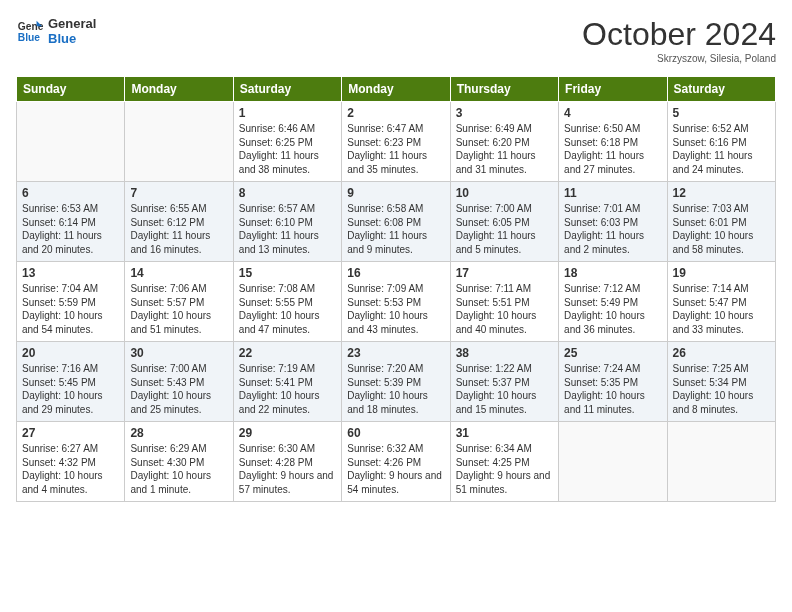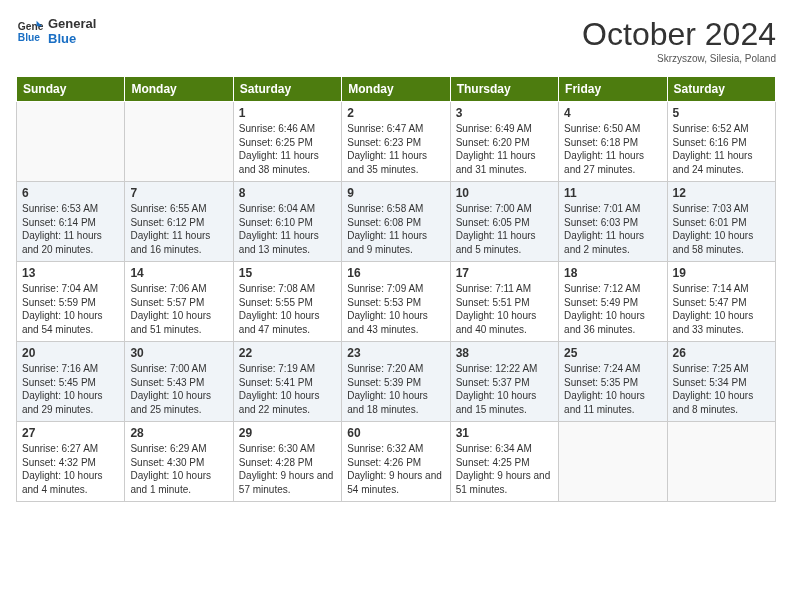--- a/index.html
+++ b/index.html
@@ -154,21 +154,21 @@
 Daylight: 11 hours and 20 minutes.</div>
         </td>
         <td>
           <div class="day-num">7</div>
           <div class="day-detail">Sunrise: 6:55 AM
 Sunset: 6:12 PM
 Daylight: 11 hours and 16 minutes.</div>
         </td>
         <td>
           <div class="day-num">8</div>
-          <div class="day-detail">Sunrise: 6:04 AM
+          <div class="day-detail">Sunrise: 6:57 AM
 Sunset: 6:10 PM
 Daylight: 11 hours and 13 minutes.</div>
         </td>
         <td>
           <div class="day-num">9</div>
           <div class="day-detail">Sunrise: 6:58 AM
 Sunset: 6:08 PM
 Daylight: 11 hours and 9 minutes.</div>
         </td>
         <td>
@@ -254,21 +254,21 @@
 Daylight: 10 hours and 22 minutes.</div>
         </td>
         <td>
           <div class="day-num">23</div>
           <div class="day-detail">Sunrise: 7:20 AM
 Sunset: 5:39 PM
 Daylight: 10 hours and 18 minutes.</div>
         </td>
         <td>
           <div class="day-num">38</div>
-          <div class="day-detail">Sunrise: 12:22 AM
+          <div class="day-detail">Sunrise: 1:22 AM
 Sunset: 5:37 PM
 Daylight: 10 hours and 15 minutes.</div>
         </td>
         <td>
           <div class="day-num">25</div>
           <div class="day-detail">Sunrise: 7:24 AM
 Sunset: 5:35 PM
 Daylight: 10 hours and 11 minutes.</div>
         </td>
         <td>

